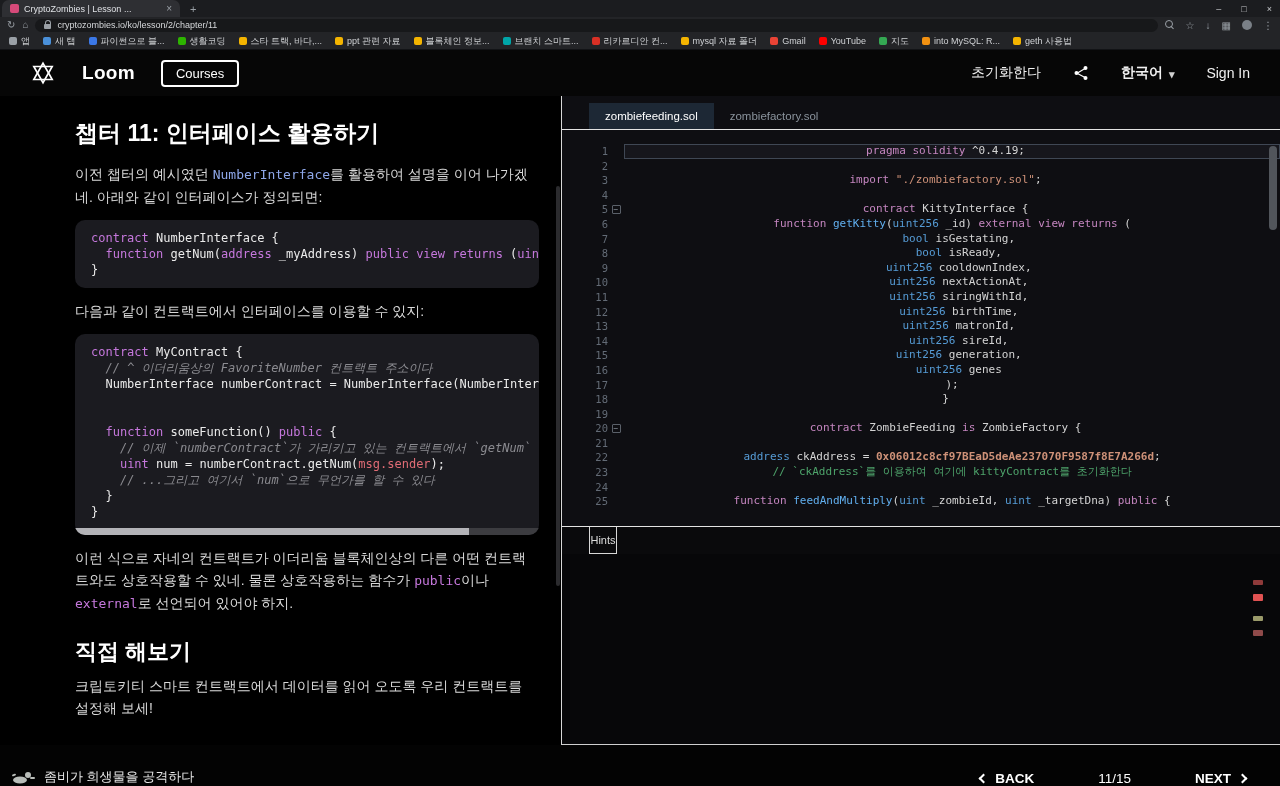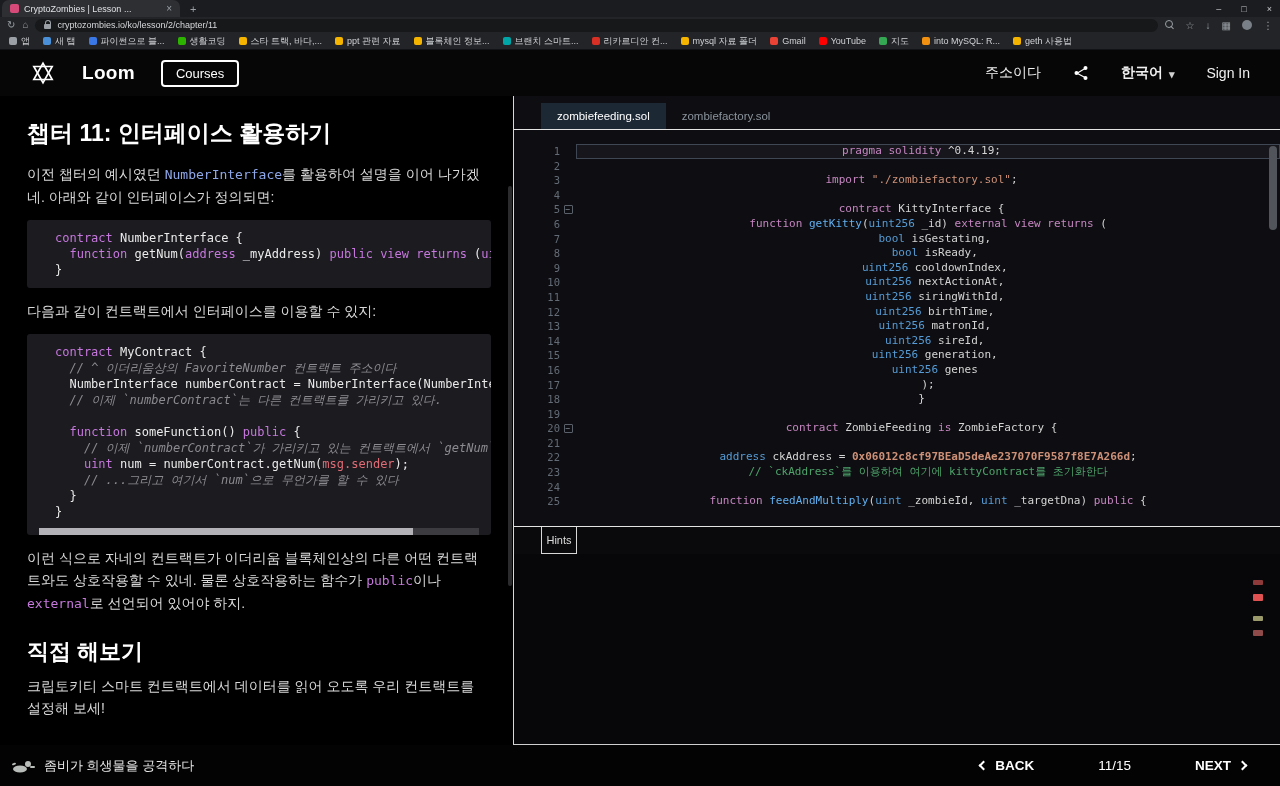--- a/index.html
+++ b/index.html
@@ -47,25 +47,25 @@
   .brand { display:flex; align-items:center; gap:26px; }
   .brand .name { font-size:19px; font-weight:bold; color:#fff; letter-spacing:0.3px; }
   .courses { margin-left:26px; border:2px solid #fff; border-radius:4px; padding:4px 13px; font-size:13px; color:#fff; background:transparent; font-family:inherit; cursor:pointer; }
   .hdr-right { margin-left:auto; display:flex; align-items:center; gap:32px; font-size:14px; color:#f0f0f0; }
   .lang { display:flex; align-items:center; gap:6px;font-weight:bold; }
   .caret::before { content:"▾"; font-size:11px; color:#d0d0d0; }
 
   
   .content { display:flex; height:649px; }
 
-  .lesson { width:513px; height:100%; background:#000; padding:20px 22px 0 27px; position:relative; overflow:hidden; }
+  .lesson { width:513px; height:100%; background:#000; padding:20px 22px 0 27px; position:relative; overflow:hidden;margin-left:48px; }
   .lesson h1 { font-size:23px; color:#fff; margin:2px 0 14px; }
   .lesson h2 { font-size:22px; color:#fff; margin:22px 0 6px; }
   .lesson p { font-size:14px; line-height:22px; color:#d9d9d9; margin:8px 0; }
-  .codeblock { background:#1b1b20; border-radius:3px; padding:10px 28px; margin:12px 0; font-family:"DejaVu Sans Mono", monospace; font-size:12px; line-height:16px; color:#eaeaea; overflow:hidden; }
+  .codeblock { background:#1b1b20; border-radius:10px; padding:10px 16px; margin:12px 0; font-family:"DejaVu Sans Mono", monospace; font-size:12px; line-height:16px; color:#eaeaea; overflow:hidden; }
   .cline { white-space:pre; min-height:16px; }
   .k  { color:#c678dd; }
   .cmt{ color:#8b8b90; font-style:italic; }
   .or { color:#e06c75; }
   .pl { color:inherit; }
   .ic { font-family:"DejaVu Sans Mono", monospace; font-size:13px; }
   .ic-blue   { color:#8ea7e9; }
   .ic-purple { color:#c678dd; }
   .hsb { height:7px; background:#3c3c40; margin:8px -16px -10px; }
   .hsb .thumb { height:100%; width:85%; background:#b3b3b7; }
@@ -88,26 +88,26 @@
   .ek { color:#c586c0; }
   .ty { color:#569cd6; }
   .fn { color:#61afef; }
   .s  { color:#ce9178; }
   .n  { color:#ce9178;font-weight:bold; }
   .cm { color:#4ea46b; }
   .vsb { position:absolute; right:3px; top:16px; width:8px; height:368px; }
   .vsb .thumb { height:84px; background:#51555b; border-radius:4px; }
 
   .hintsbar { height:28px; border-top:1px solid #e3e3e3; background:#0a0a0c; }
-  .hintstab { margin-left:27px; width:36px; height:27px; border:1px solid #d8d8d8; border-top:none; display:flex; align-items:center; justify-content:center; color:#ddd; font-size:11px; cursor:pointer; }
+  .hintstab { margin-left:27px; width:28px; height:27px; border:1px solid #d8d8d8; border-top:none; display:flex; align-items:center; justify-content:center; color:#ddd; font-size:11px; cursor:pointer; }
   .hintsarea { height:190px; background:#070709; position:relative; }
   .mark { position:absolute; right:17px; width:10px; border-radius:1px; }
 
   
-  .bottombar { height:41px; background:#030303; display:flex; align-items:center; position:relative; }
+  .bottombar { height:41px; background:#030303; display:flex; align-items:flex-end; position:relative; }
   .status { display:flex; align-items:center; gap:8px; margin-left:10px; font-size:13px; color:#e8e8e8; }
   .checkbtn { position:absolute; left:calc(50% + 17px); transform:translateX(-50%); display:flex; align-items:center; gap:9px; border:2px solid #2d6da8; border-radius:17px; padding:4px 17px; background:transparent; color:#5b9bd5; font-size:13px; font-family:inherit; cursor:pointer; }
   .xcirc { width:15px; height:15px; border:1.5px solid #e05252; border-radius:50%; color:#e05252; display:flex; align-items:center; justify-content:center; font-size:10px; font-weight:bold; }
   .xcirc::before { content:"×"; }
   .navgrp { margin-left:auto; margin-right:34px; display:flex; align-items:center; gap:64px; font-size:13.5px; color:#fff; }
   .navbtn { display:flex; align-items:center; font-weight:bold; cursor:pointer; }
   .progress { font-weight:normal; }
   .chev { display:inline-block; width:7px; height:7px; border-left:2.5px solid #fff; border-bottom:2.5px solid #fff; }
   .chev.left { transform:rotate(45deg); margin-right:8px; }
   .chev.right { transform:rotate(225deg); margin-left:8px; }
@@ -212,21 +212,21 @@
 <div class="appheader">
   <div class="brand">
     <svg width="26" height="26" viewBox="0 0 24 24" fill="none" stroke="#fff" stroke-width="1.5">
       <path d="M12 3 L20.5 18 H3.5 Z"></path>
       <path d="M12 21 L3.5 6 H20.5 Z"></path>
     </svg>
     <span class="name">Loom</span>
   </div>
   <button class="courses">Courses</button>
   <div class="hdr-right">
-    <span>주소이다</span>
+    <span>초기화한다</span>
     <svg width="16" height="16" viewBox="0 0 16 16" fill="#fff">
       <circle cx="12.5" cy="3" r="2"></circle>
       <circle cx="3.5" cy="8" r="2"></circle>
       <circle cx="12.5" cy="13" r="2"></circle>
       <path d="M4.5 8 L12 3.6 M4.5 8.4 L12 12.6" stroke="#fff" stroke-width="1.2"></path>
     </svg>
     <span class="lang">
       <span>한국어</span>
       <span class="caret"></span>
     </span>
@@ -243,21 +243,21 @@
         <div class="cline"><span class="k">contract</span><span class="pl"> NumberInterface {</span></div>
         <div class="cline"><span class="pl">  </span><span class="k">function</span><span class="pl"> getNum(</span><span class="k">address</span><span class="pl"> _myAddress) </span><span class="k">public</span><span class="pl"> </span><span class="k">view</span><span class="pl"> </span><span class="k">returns</span><span class="pl"> (</span><span class="k">uint</span></div>
         <div class="cline"><span class="pl">}</span></div>
       </div>
     <p>다음과 같이 컨트랙트에서 인터페이스를 이용할 수 있지:</p>
     <div class="codeblock">
       <div>
           <div class="cline"><span class="k">contract</span><span class="pl"> MyContract {</span></div>
           <div class="cline"><span class="pl">  </span><span class="cmt">// ^ 이더리움상의 FavoriteNumber 컨트랙트 주소이다</span></div>
           <div class="cline"><span class="pl">  NumberInterface numberContract = NumberInterface(NumberInterfaceAddre</span></div>
-          <div class="cline"><span class="pl">  </span><span class="cmt">// 이제 `numberContract`는 다른 컨트랙트를 가리키고 있다.</span></div>
+          <div class="cline"><span class="pl">  </span></div>
           <div class="cline">&nbsp;</div>
           <div class="cline"><span class="pl">  </span><span class="k">function</span><span class="pl"> someFunction() </span><span class="k">public</span><span class="pl"> {</span></div>
           <div class="cline"><span class="pl">    </span><span class="cmt">// 이제 `numberContract`가 가리키고 있는 컨트랙트에서 `getNum` 함수를 호출할</span></div>
           <div class="cline"><span class="pl">    </span><span class="k">uint</span><span class="pl"> num = numberContract.getNum(</span><span class="or">msg.sender</span><span class="pl">);</span></div>
           <div class="cline"><span class="pl">    </span><span class="cmt">// ...그리고 여기서 `num`으로 무언가를 할 수 있다</span></div>
           <div class="cline"><span class="pl">  }</span></div>
           <div class="cline"><span class="pl">}</span></div>
         </div>
       <div class="hsb">
           <div class="thumb"></div>

